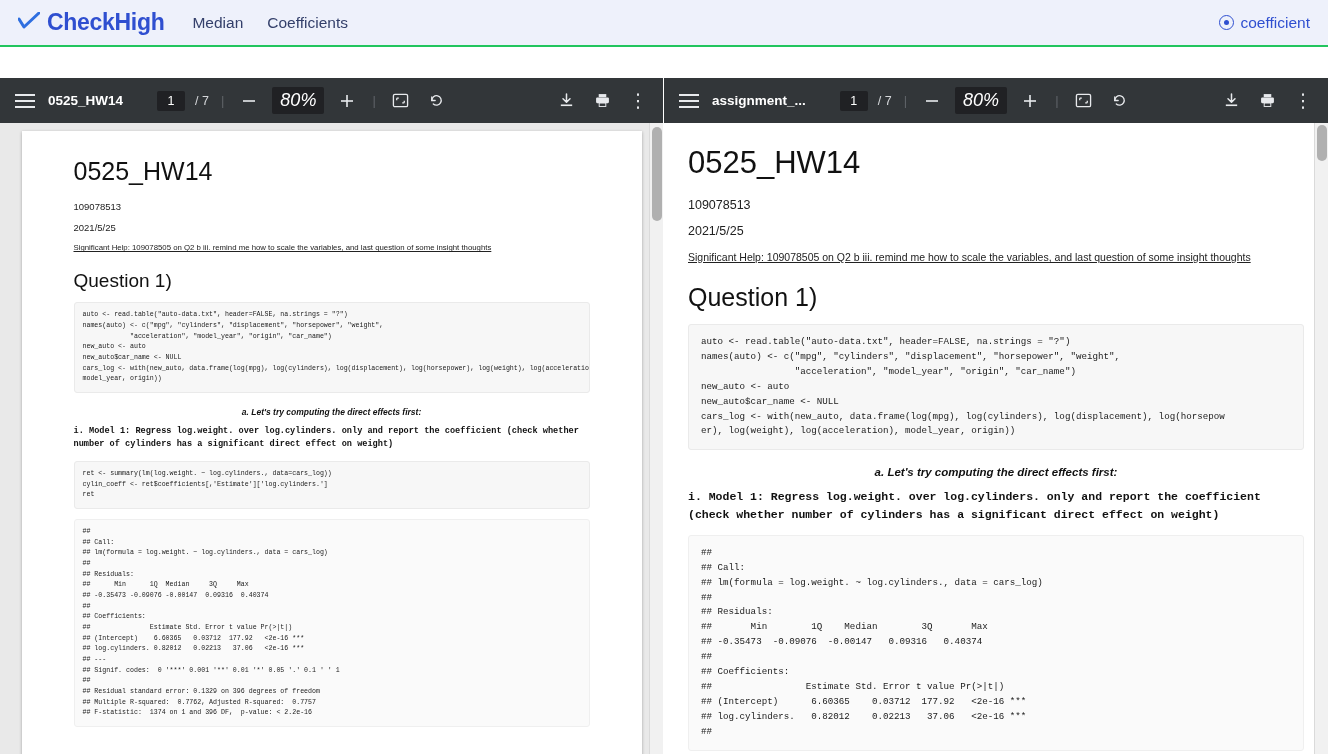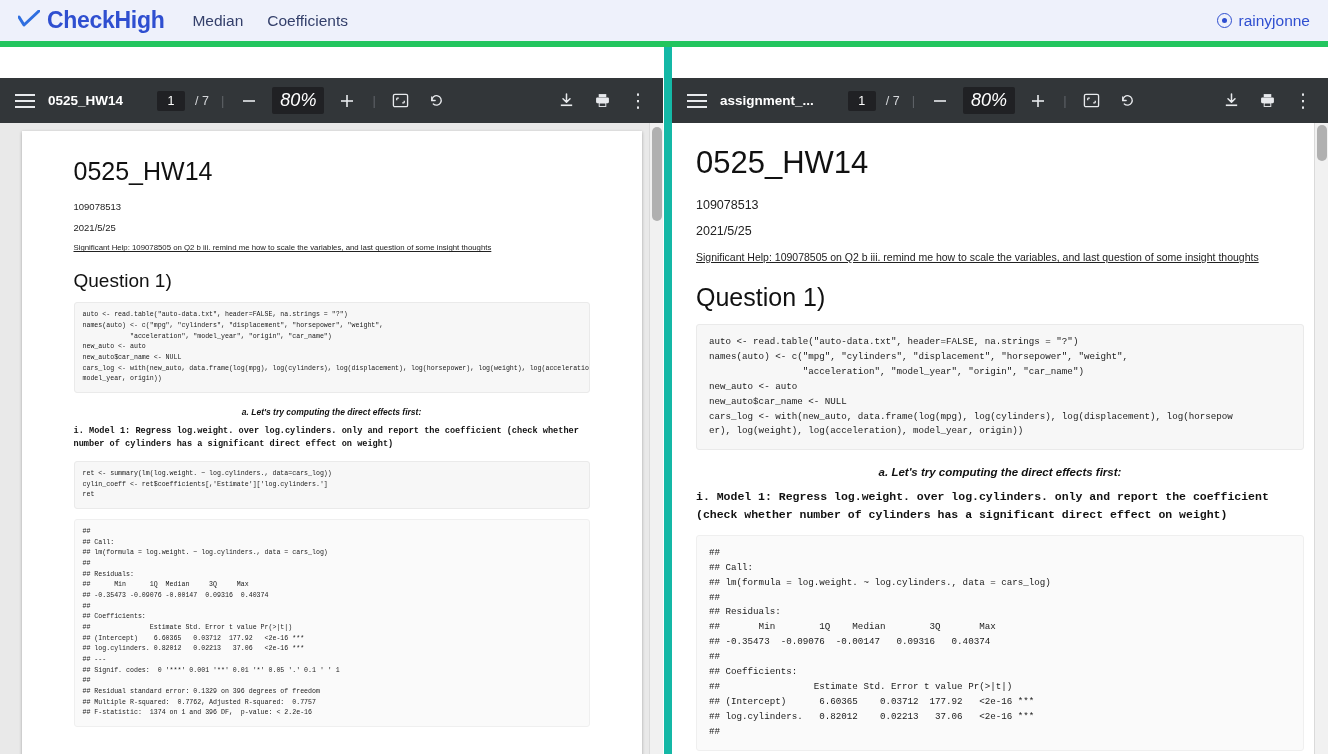--- a/index.html
+++ b/index.html
@@ -11,21 +11,21 @@
     overflow: hidden;
   }
 
   
   #topnav {
     height: 47px;
     background: #eef1fb;
     display: flex;
     align-items: center;
     padding: 0 18px;
-    border-bottom: 6px solid #22c55e;
+    border-bottom: 2px solid #22c55e;
     position: relative;
   }
   .brand {
     display: flex; align-items: center; gap: 7px;
     font-size: 23px; font-weight: bold; color: #2f4fd0;
     letter-spacing: -0.3px;
   }
   .brand .check { color: #2f6fe0; font-size: 22px; line-height: 1; }
   .navlinks { display: flex; gap: 24px; margin-left: 28px; }
   .navlinks a {
@@ -43,25 +43,25 @@
   }
   .user .av::after {
     content: ""; width: 5px; height: 5px; border-radius: 50%;
     background: #2f4fd0;
   }
 
   
   #body {
     height: 707px;
     display: flex;
-    background: #14b8a6;
+    background: #86efac;
   }
   .pane { position: relative; height: 100%; }
   #pane-left  { width: 664px; border-right: 1px solid #fff; }
-  #pane-right { width: 664px; padding-left: 8px; }
+  #pane-right { width: 664px; }
 
   .gap { height: 31px; background: #ffffff; }
 
   
   .pdfbar {
     height: 45px;
     background: #323639;
     display: flex;
     align-items: center;
     color: #e8eaed;
@@ -183,21 +183,21 @@
       </svg>
     </span>
     <span>CheckHigh</span>
   </div>
   <div class="navlinks">
     <a href="#">Median</a>
     <a href="#">Coefficients</a>
   </div>
   <div class="user">
     <span class="av"></span>
-    <span>rainyjonne</span>
+    <span>coefficient</span>
   </div>
 </div>
 
 <div id="body">
 
   <div class="pane" id="pane-left">
     <div class="gap"></div>
 
     <div class="pdfbar">
       <div class="tb-icon">

